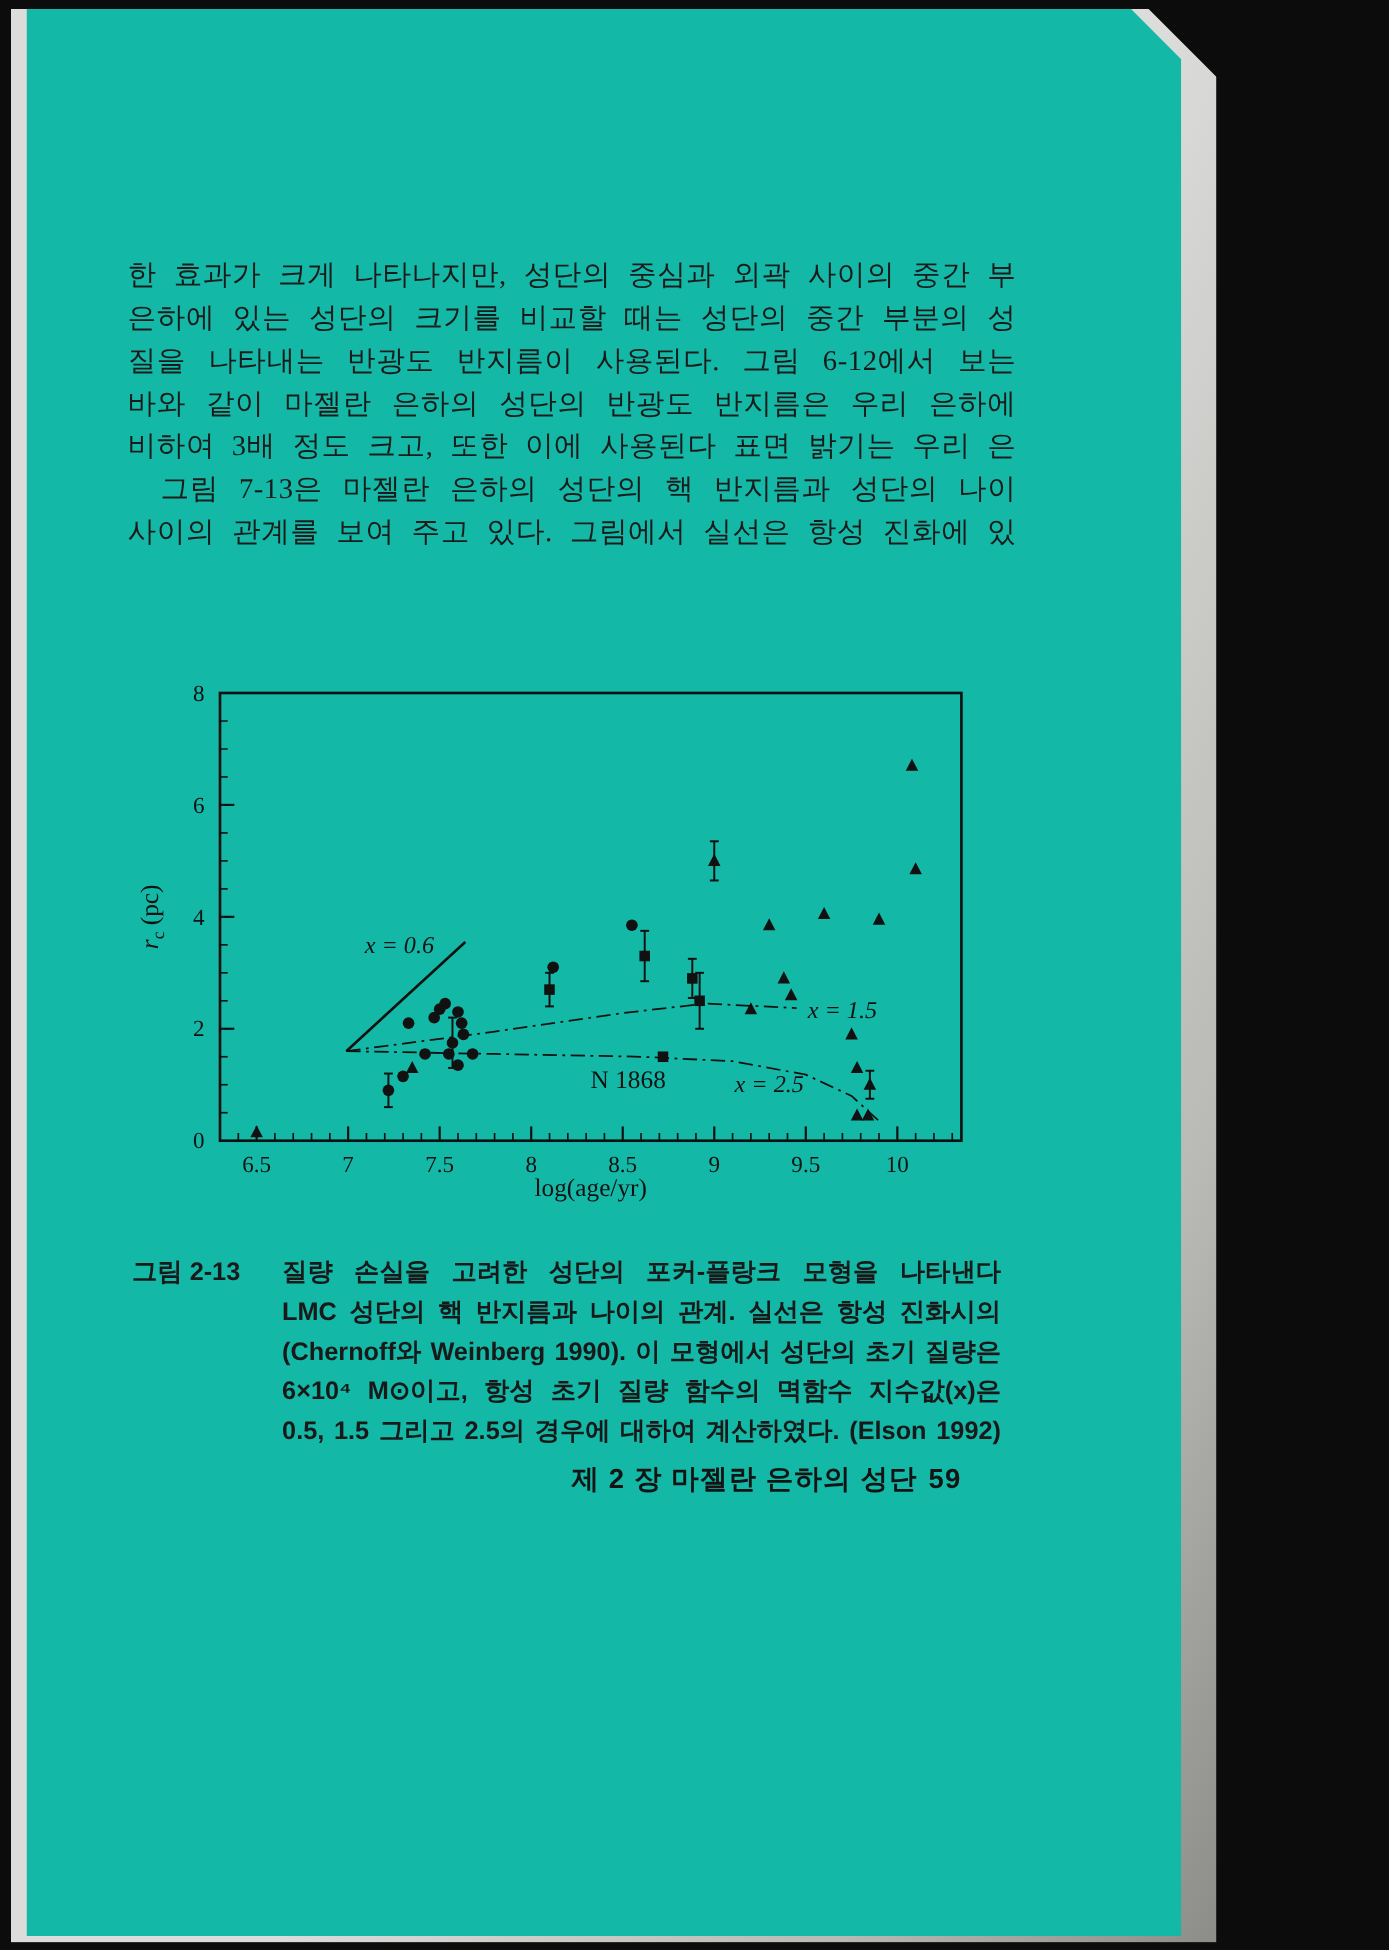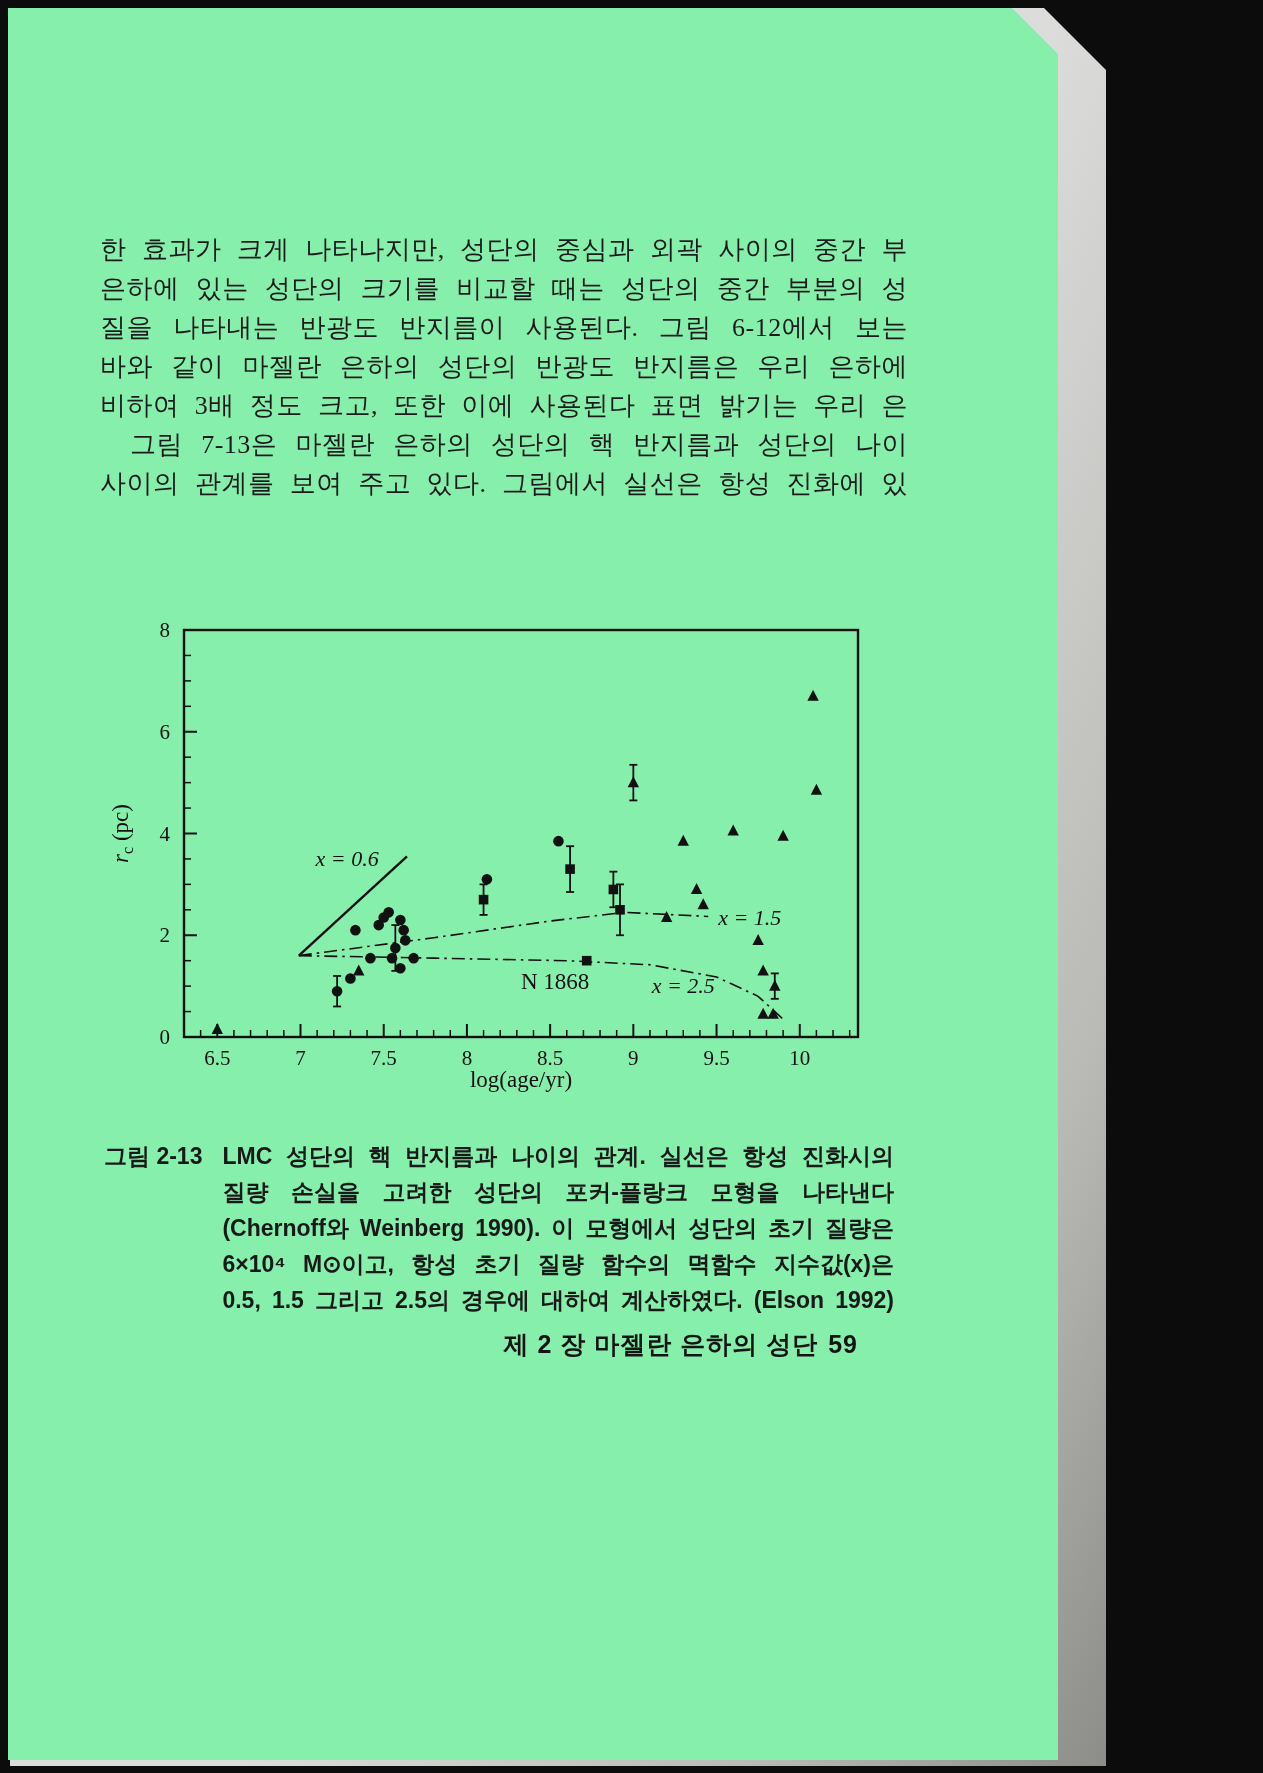--- a/index.html
+++ b/index.html
@@ -7,36 +7,36 @@
     width:1263px;height:1773px;position:relative;overflow:hidden;
     background:#0c0c0c;
     font-family:"Liberation Serif", serif;
   }
   .page-stack{
     position:absolute;left:10px;top:8px;width:1096px;height:1758px;
     background:linear-gradient(115deg,#dcdcda 55%,#b9b9b6 82%,#8c8c89 100%);
     clip-path:polygon(0 0,1034px 0,100% 62px,100% 100%,0 100%);
   }
   .page{
-    position:absolute;left:8px;top:8px;width:1050px;height:1752px;
-    background:#86efac;
+    position:absolute;left:24px;top:8px;width:1050px;height:1752px;
+    background:#14b8a6;
     clip-path:polygon(0 0,1004px 0,100% 46px,100% 100%,0 100%);
   }
   .body-text{
     position:absolute;left:92px;top:222px;width:808px;
     font-size:26px;line-height:39px;color:#1b1b1b;
     letter-spacing:0.5px;
   }
   .tline{text-align:justify;text-align-last:justify;white-space:normal;}
   .tline.last{text-align-last:left;}
   .tline.indent{text-indent:30px;}
   .figure{position:absolute;left:96px;top:608px;width:770px;height:490px;}
   .caption{
     position:absolute;left:96px;top:1130px;width:790px;
-    display:flex;gap:20px;
+    display:flex;gap:38px;
     font-family:"Liberation Sans", sans-serif;font-weight:700;color:#191919;
   }
   .caption-label{font-size:23px;line-height:36px;white-space:nowrap;}
   .caption-lines{flex:1;font-size:23px;line-height:36px;}
   .cline{text-align:justify;text-align-last:justify;}
   .cline.clast{text-align-last:justify;}
   .footer{
     position:absolute;right:200px;top:1320px;
     font-family:"Liberation Sans", sans-serif;font-weight:700;
     font-size:25px;color:#141414;letter-spacing:1px;
@@ -201,22 +201,22 @@
           <polygon points="679.1111111111112,213.64374999999998 684.8111111111112,224.64374999999998 673.4111111111112,224.64374999999998" fill="#111111"></polygon>
           <polygon points="709.0666666666667,73.73749999999998 714.7666666666668,84.73749999999998 703.3666666666667,84.73749999999998" fill="#111111"></polygon>
           <polygon points="712.395061728395,167.85625000000002 718.0950617283951,178.85625000000002 706.695061728395,178.85625000000002" fill="#111111"></polygon>
           <text x="451.11604938271597" y="373.055" text-anchor="middle" font-size="23" font-family="&quot;Liberation Serif&quot;, serif">N 1868</text>
         </svg></div>
   </div>
 
   <div class="caption">
     <div class="caption-label">그림 2-13</div>
     <div class="caption-lines">
+      <div class="cline">질량 손실을 고려한 성단의 포커-플랑크 모형을 나타낸다</div>
       <div class="cline">LMC 성단의 핵 반지름과 나이의 관계. 실선은 항성 진화시의</div>
-      <div class="cline">질량 손실을 고려한 성단의 포커-플랑크 모형을 나타낸다</div>
       <div class="cline">(Chernoff와 Weinberg 1990). 이 모형에서 성단의 초기 질량은</div>
       <div class="cline">6×10⁴ M⊙이고, 항성 초기 질량 함수의 멱함수 지수값(x)은</div>
       <div class="cline clast">0.5, 1.5 그리고 2.5의 경우에 대하여 계산하였다. (Elson 1992)</div>
     </div>
   </div>
 
   <div class="footer">
     <span>제 2 장   마젤란 은하의 성단</span><span class="pagenum">59</span>
   </div>
 

